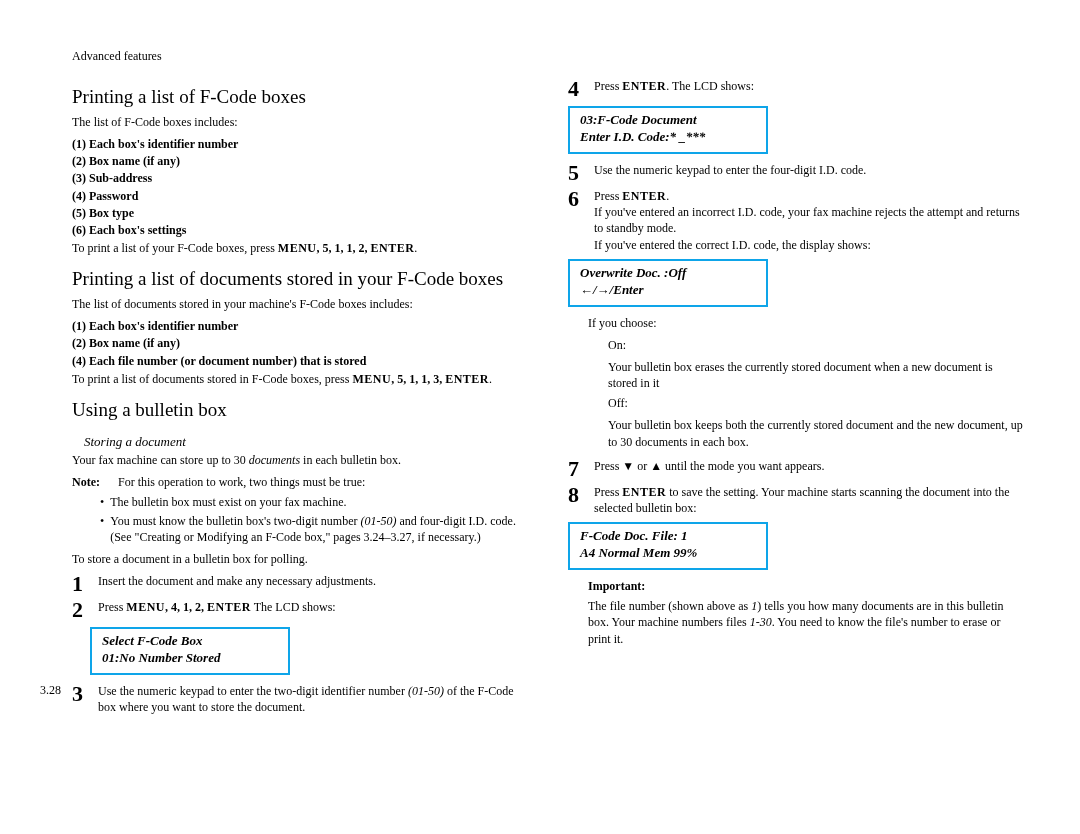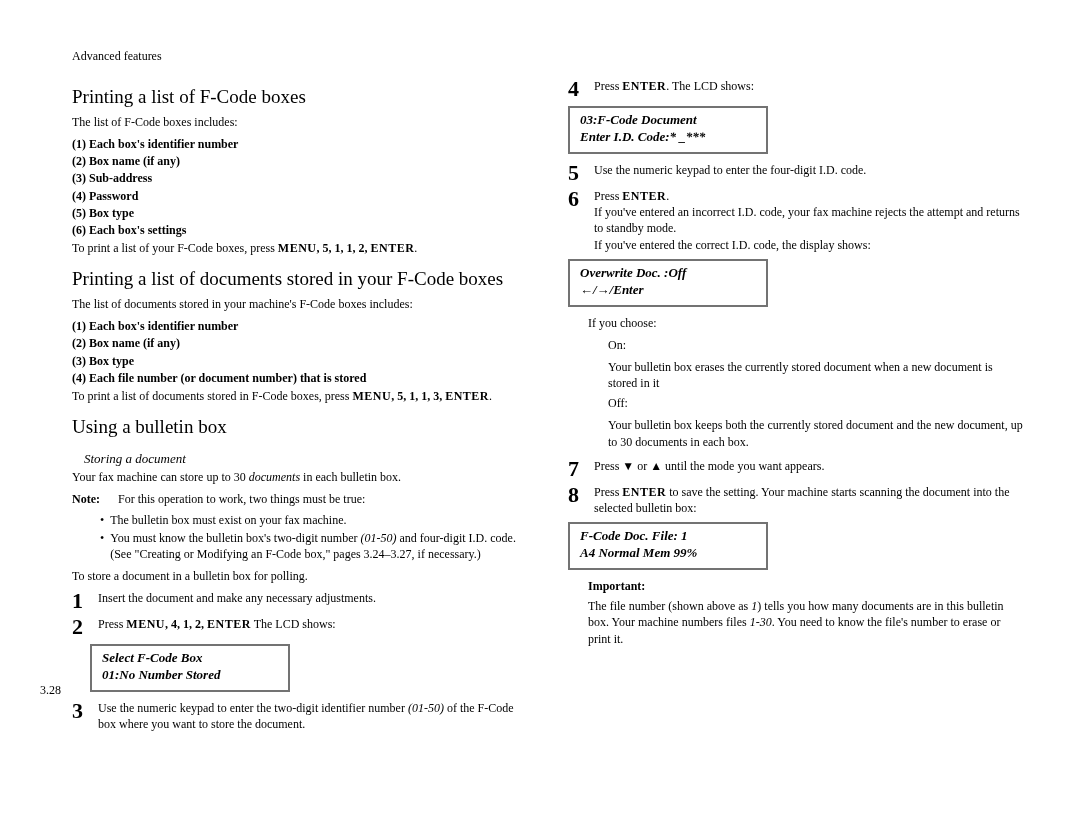--- a/index.html
+++ b/index.html
@@ -53,21 +53,21 @@
   .step-num {
     font-family: 'Times New Roman', Georgia, serif;
     font-size: 22px;
     font-weight: bold;
     line-height: 1;
     min-width: 18px;
     text-align: left;
   }
   .step-body { flex: 1; }
   .lcd {
-    border: 2px solid #737373;
+    border: 2px solid #0ea5e9;
     padding: 4px 10px 6px 10px;
     margin: 6px 0 8px 18px;
     width: 200px;
     font-family: 'Times New Roman', Georgia, serif;
     font-weight: bold;
     font-style: italic;
     font-size: 13px;
     line-height: 1.3;
   }
   .lcd.right { margin-left: 0; }
@@ -119,21 +119,20 @@
       <div class="list-line"><b>(5) Box type</b></div>
       <div class="list-line"><b>(6) Each box's settings</b></div>
       <p>
         <span>To print a list of your F-Code boxes, press </span><b class="smallcaps">MENU</b><b>, 5, 1, 1, 2, </b><b class="smallcaps">ENTER</b><span>.</span>
       </p>
 
       <h2>Printing a list of documents stored in your F-Code boxes</h2>
       <p>The list of documents stored in your machine's F-Code boxes includes:</p>
       <div class="list-line"><b>(1) Each box's identifier number</b></div>
       <div class="list-line"><b>(2) Box name (if any)</b></div>
-      <div class="list-line"><b>(3) Box type</b></div>
       <div class="list-line"><b>(4) Each file number (or document number) that is stored</b></div>
       <p>
         <span>To print a list of documents stored in F-Code boxes, press </span><b class="smallcaps">MENU</b><b>, 5, 1, 1, 3, </b><b class="smallcaps">ENTER</b><span>.</span>
       </p>
 
       <h2>Using a bulletin box</h2>
       <h3 class="italic">Storing a document</h3>
       <p>
         <span>Your fax machine can store up to 30 </span><i>documents</i><span> in each bulletin box.</span>
       </p>

